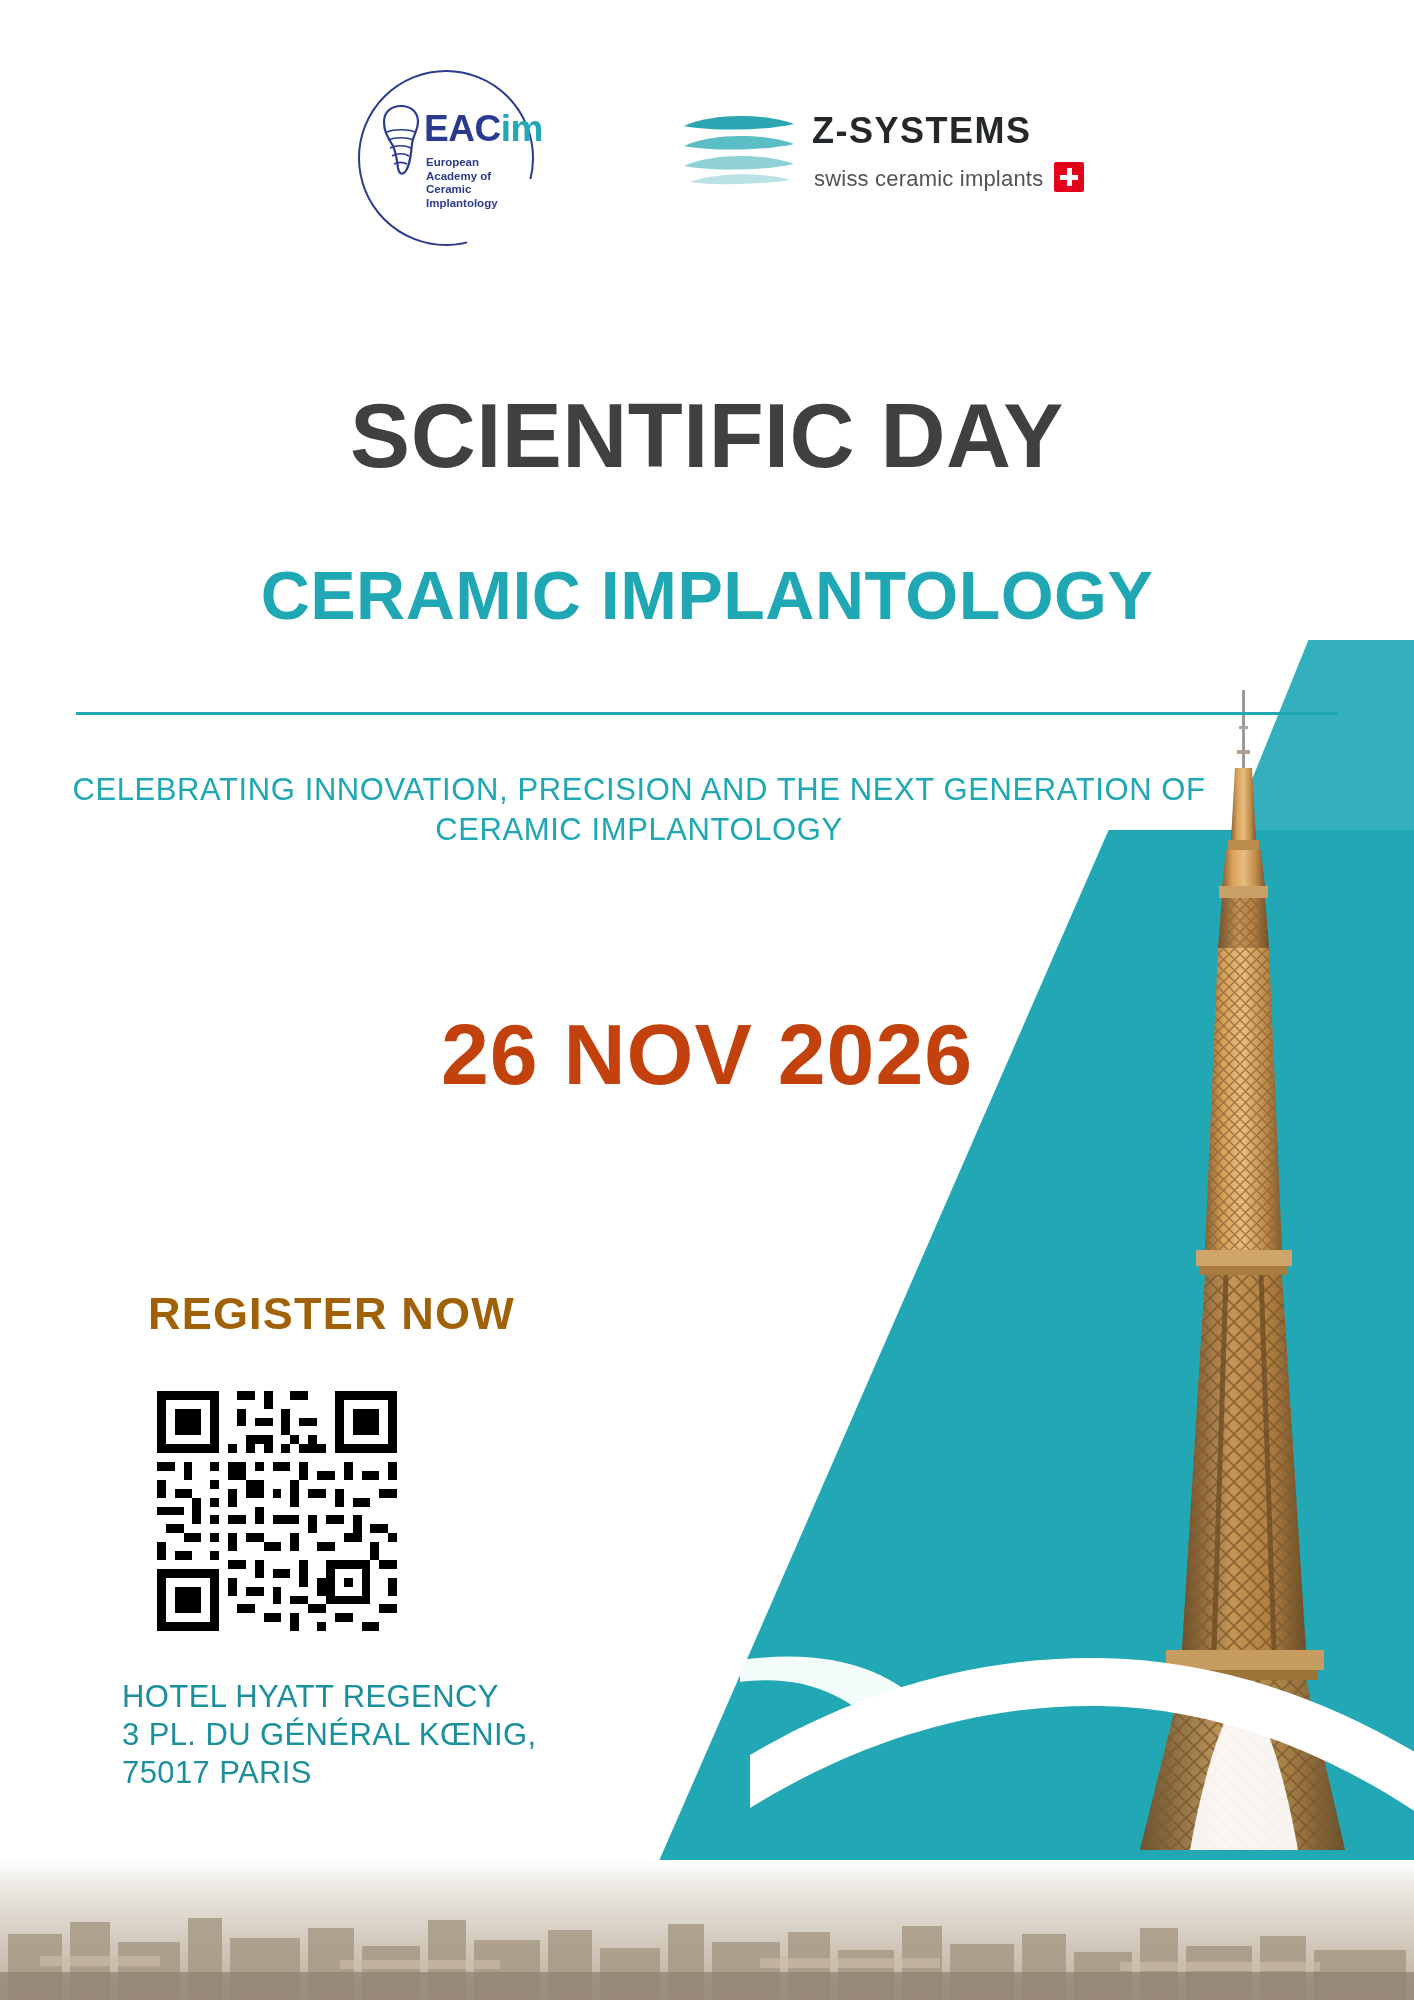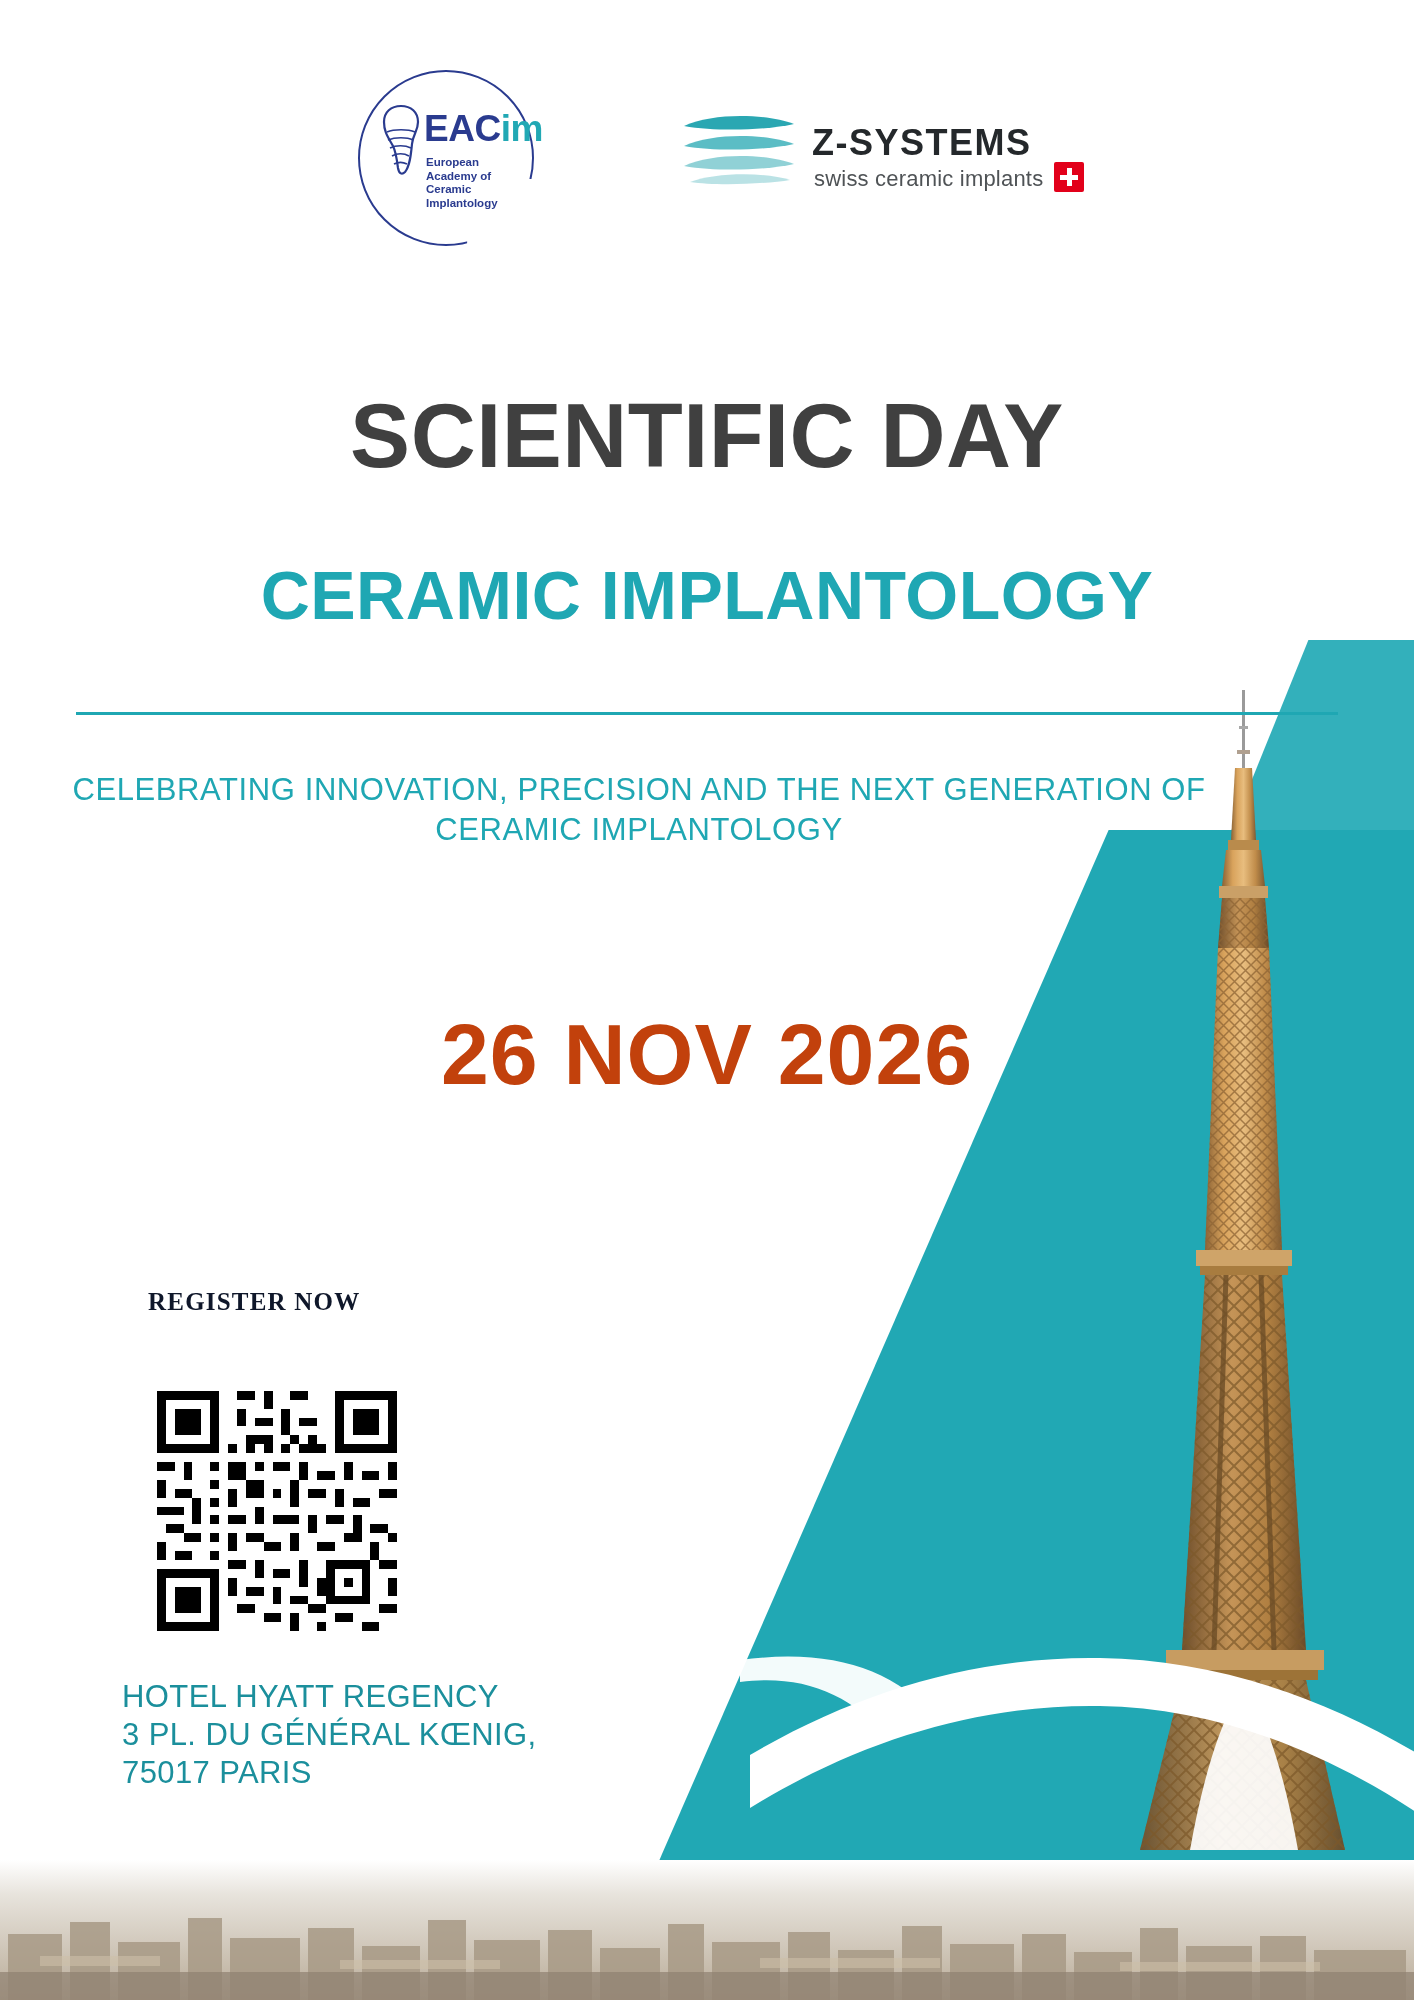--- a/index.html
+++ b/index.html
@@ -132,21 +132,20 @@
   
   .zsys { position: relative; width: 430px; height: 110px; }
   .zsys .curves { position: absolute; left: 0; top: 8px; width: 120px; height: 80px; }
   .zsys .zname {
     position: absolute;
     left: 132px; top: 8px;
     font-size: 36px;
     font-weight: bold;
     letter-spacing: 1.5px;
     color: #24282b;
-    margin-top: 12px;
   }
   .zsys .ztag {
     position: absolute;
     left: 134px; top: 58px;
     font-size: 22px;
     color: #4f5356;
     letter-spacing: 0.2px;
     margin-top: 6px;
   }
   .swiss-flag {
@@ -214,25 +213,24 @@
     font-size: 86px;
     font-weight: bold;
     color: #c2410c;
     letter-spacing: 1px;
   }
 
   .register {
     position: absolute;
     left: 148px;
     top: 1288px;
-    font-size: 25px;
+    font-size: 45px;
     font-weight: bold;
-    color: #0f172a;
+    color: #a16207;
     letter-spacing: 1.2px;
-    font-family: Liberation Serif, serif;
   }
 
   .qr {
     position: absolute;
     left: 148px;
     top: 1382px;
     width: 258px;
     height: 258px;
     background: #fff;
   }

